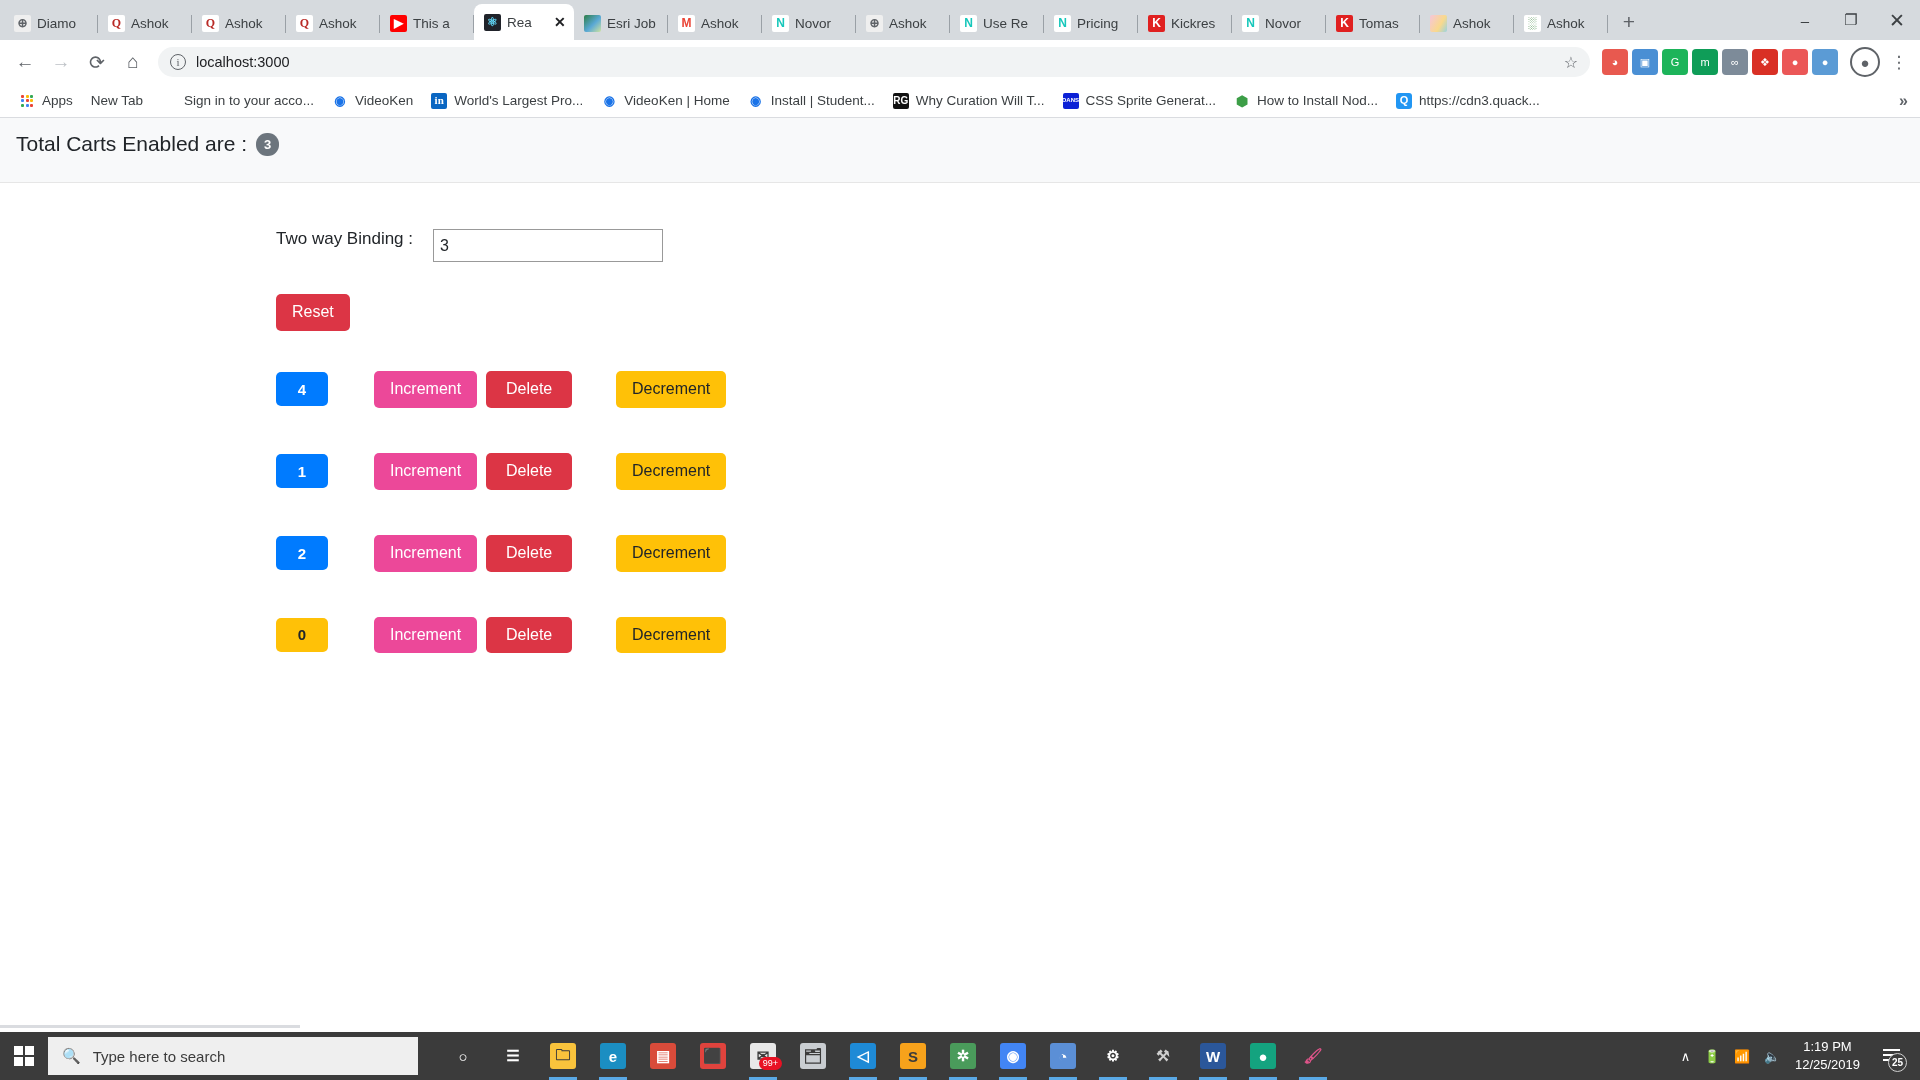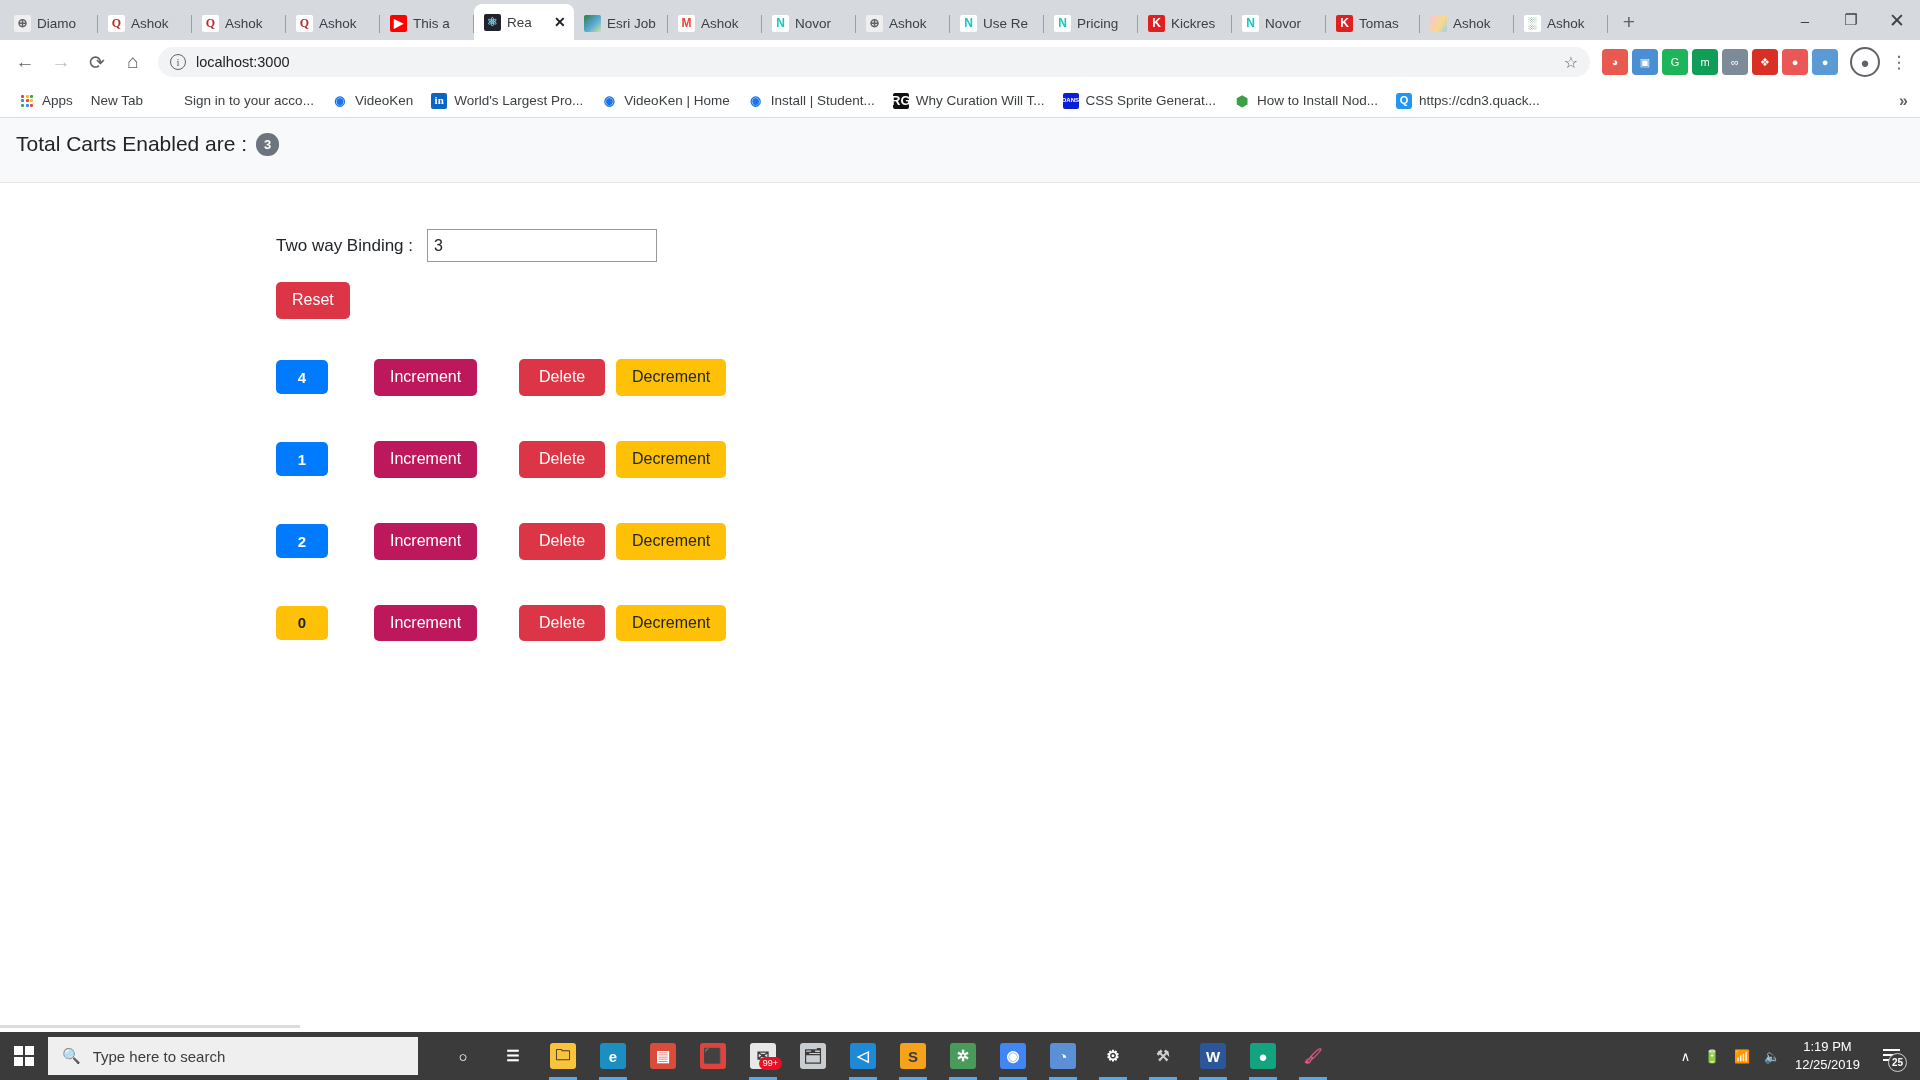--- a/index.html
+++ b/index.html
@@ -136,21 +136,21 @@
   }
   .ic-apps { background: transparent; display: grid;
     grid-template-columns: repeat(3,3px); grid-template-rows: repeat(3,3px);
     gap: 1.5px; align-content: center; justify-content: center; }
   .ic-apps i { width: 3px; height: 3px; border-radius: 1px; display: block; }
   .ic-ms { background: transparent; display: grid;
     grid-template-columns: repeat(2,7px); grid-template-rows: repeat(2,7px); gap: 1px; }
   .ic-ms i { display: block; }
   .ic-vk { background: #fff; color: #1a73e8; font-size: 13px; }
   .ic-li { background: #0a66c2; color: #fff; font-size: 11px; font-family: "Liberation Serif", serif; }
-  .ic-rg { background: #111; color: #fff; font-size: 13px; }
+  .ic-rg { background: #111; color: #fff; font-size: 10px; }
   .ic-css { background: #0b20d6; color: #fff; font-size: 6px; line-height: 7px; }
   .ic-node { background: #fff; color: #3c9e47; font-size: 14px; }
   .ic-quack { background: #2196f3; color: #fff; font-size: 11px; border-radius: 3px; }
 
   
   .viewport { flex: 1 1 auto; background: #ffffff; overflow: hidden; position: relative; }
   .alert-banner {
     background: #f8f9fa; padding: 14px 16px 18px 16px;
     border-bottom: 1px solid #e6e6e6;
   }
@@ -160,51 +160,51 @@
   }
   .count-badge {
     background: #6c757d; color: #fff; border-radius: 11px;
     min-width: 23px; height: 23px; padding: 0 7px;
     display: inline-flex; align-items: center; justify-content: center;
     font-size: 13px; font-weight: bold;
   }
   .alert-line2 { font-size: 20px; color: #212529; }
 
   .content { padding: 46px 0 0 276px; }
-  .field-row { display: flex; align-items: center; gap: 14px; margin-bottom: 20px; }
+  .field-row { display: flex; align-items: flex-start; gap: 20px; margin-bottom: 32px; }
   .field-label { font-size: 17px; color: #212529; }
   .field-input {
     width: 230px; height: 33px; border: 1px solid #999;
     font-size: 16px; padding: 2px 6px; color: #212529;
     font-family: "Liberation Sans", sans-serif; background: #fff;
     outline: none;
   }
   .btn {
     border: none; border-radius: 5px; cursor: pointer;
     font-size: 16px; font-family: "Liberation Sans", sans-serif;
     padding: 8px 14px; line-height: 1.18;
   }
   .btn-danger { background: #dc3545; color: #fff; }
-  .btn-secondary { background: #be185d; color: #fff; }
+  .btn-secondary { background: #ec4899; color: #fff; }
   .btn-warning { background: #ffc107; color: #212529; }
   .btn-primary { background: #007bff; color: #fff; }
   .reset-btn { padding: 9px 16px; }
 
   .rows { margin-top: 40px; }
   .cart-row { display: flex; align-items: center; margin-bottom: 45px; }
   .cart-badge {
     width: 52px; height: 34px; border-radius: 5px;
     display: flex; align-items: center; justify-content: center;
     font-size: 15px; font-weight: bold;
   }
   .cart-row .slot { width: 98px; flex: 0 0 98px; }
   .cart-row .slot-inc { width: 112px; flex: 0 0 112px; }
   .cart-row .slot-del { width: 130px; flex: 0 0 130px; }
   .btn-inc { padding: 9px 16px; }
-  .btn-del { padding: 9px 20px; margin-left: 33px; }
+  .btn-del { padding: 9px 20px; }
   .btn-dec { padding: 9px 16px; }
 
   
   .hscroll {
     position: absolute; left: 0; bottom: 0; width: 1920px; height: 10px;
     background: #ffffff;
   }
   .hscroll i {
     display: block; height: 3px; width: 300px; background: #dadce0; margin-top: 3px;
   }

